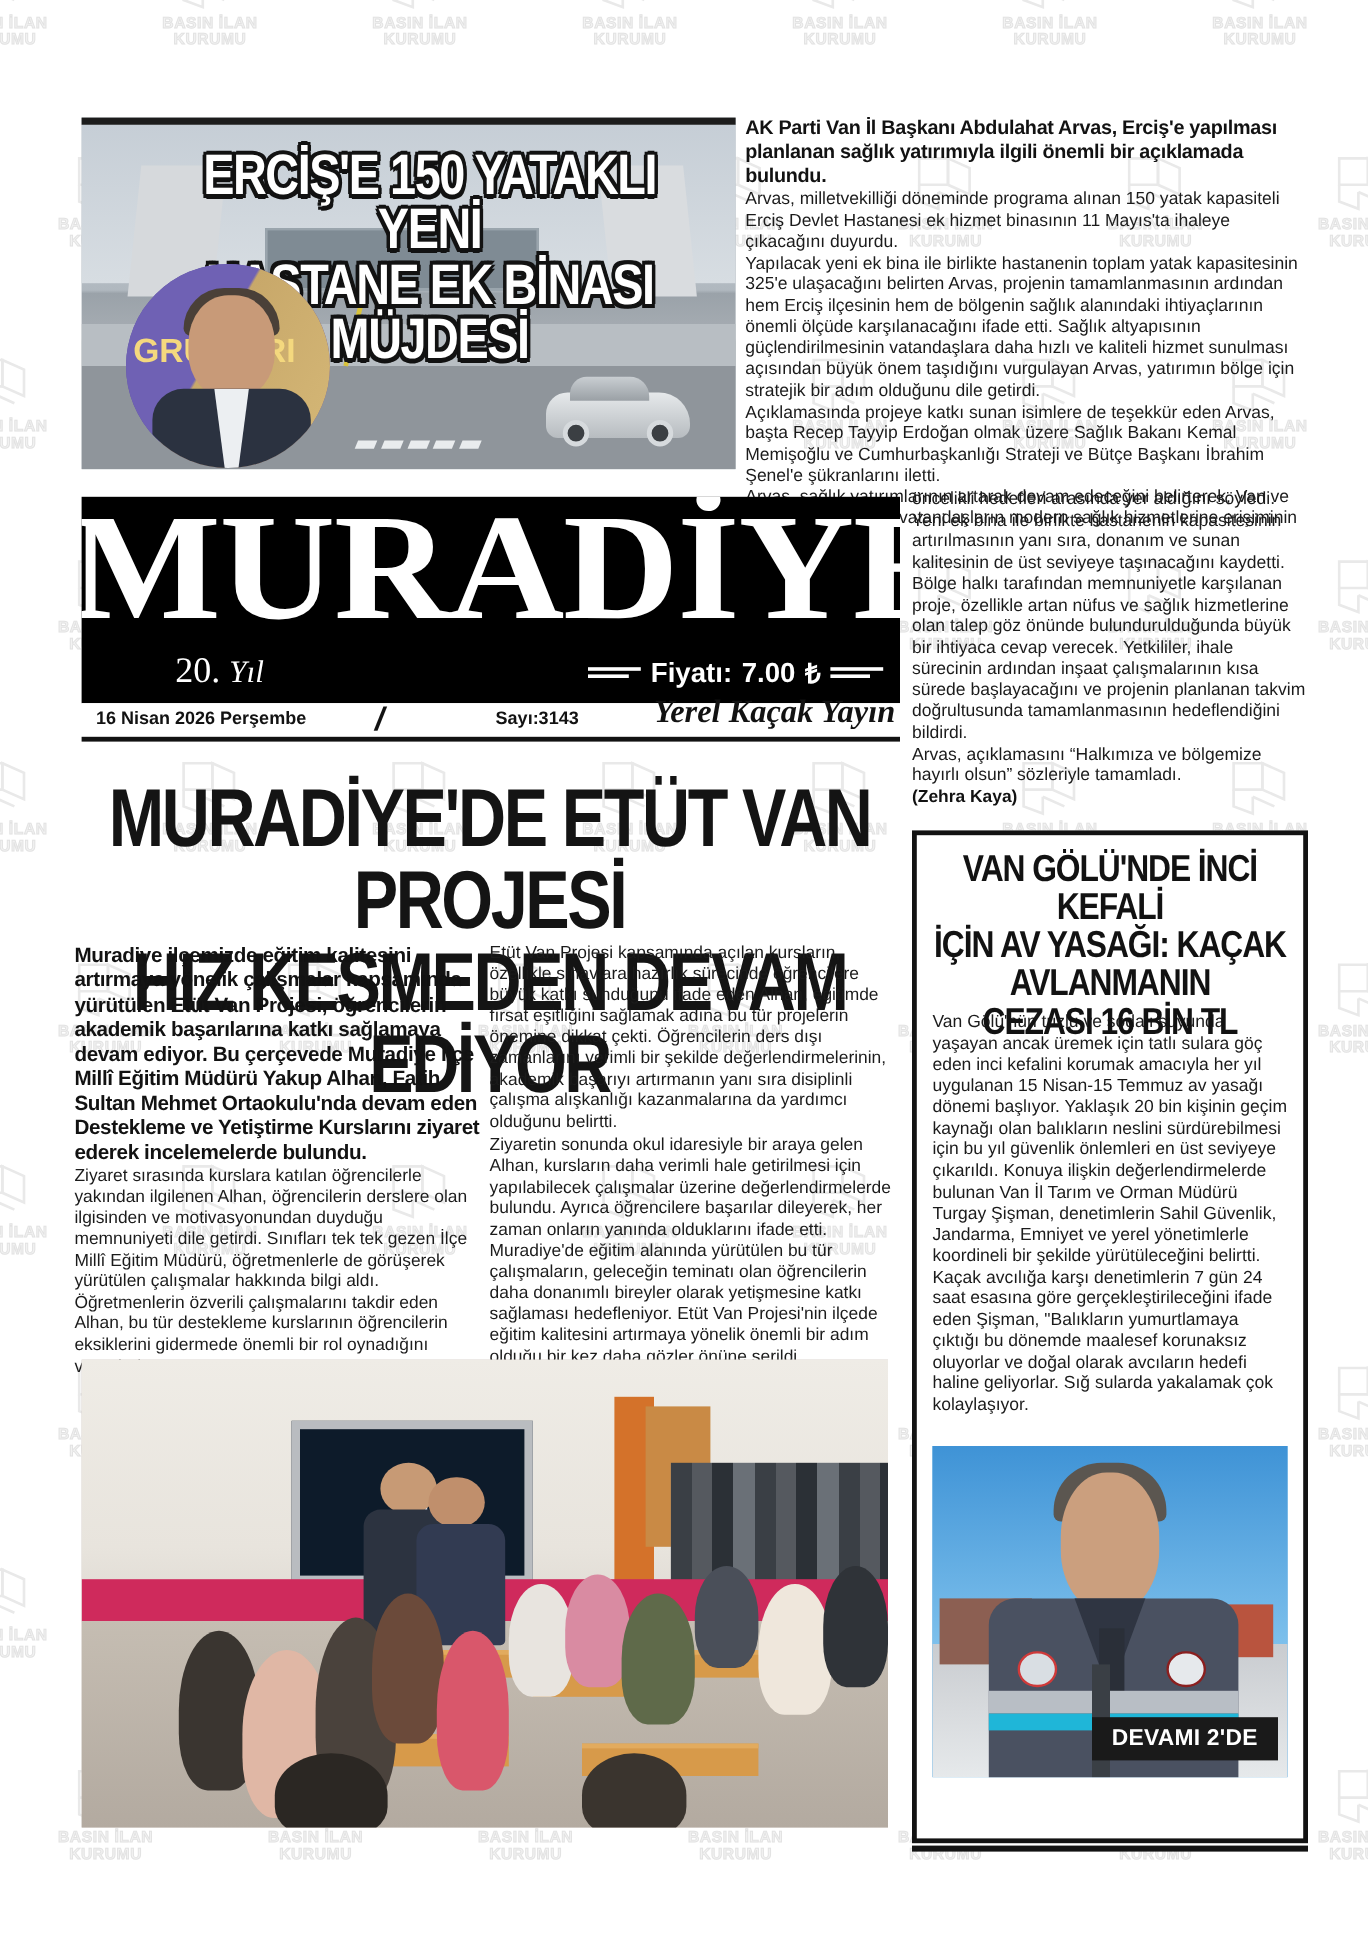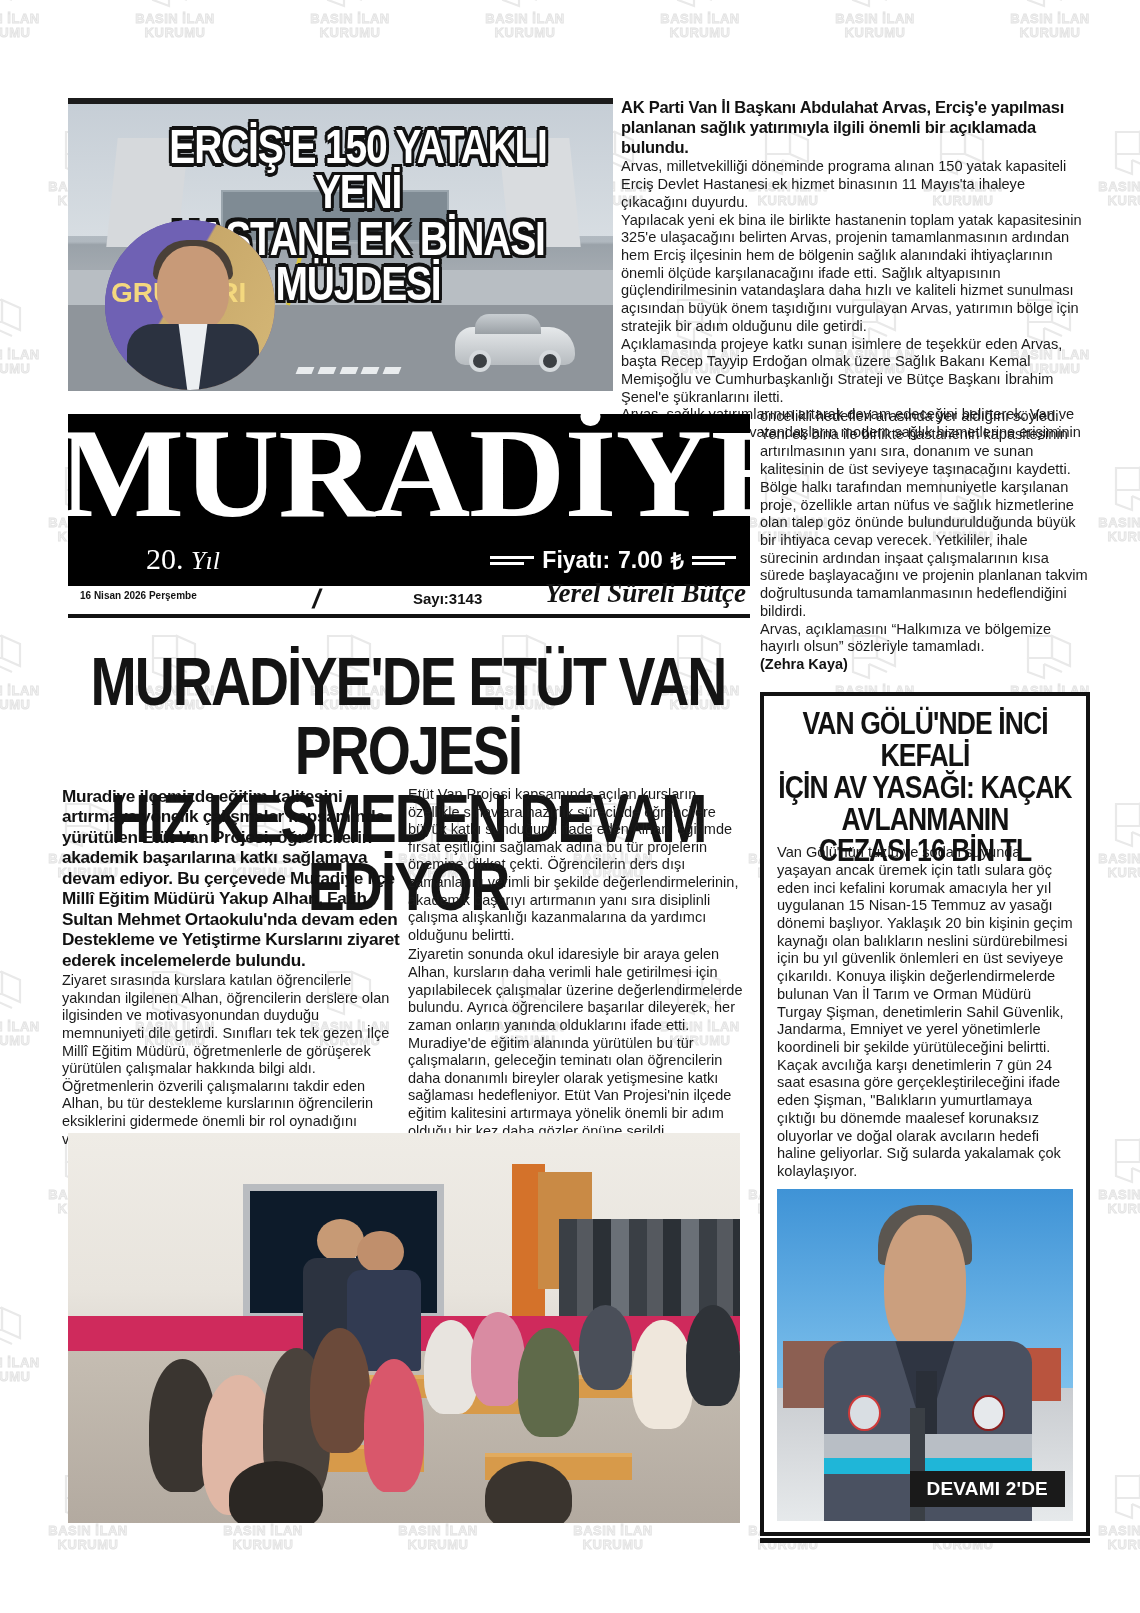--- a/index.html
+++ b/index.html
@@ -185,21 +185,21 @@
 
   #mast-bottom {
     position: absolute;
     left: 68px; top: 586px;
     width: 682px; height: 32px;
     background: #ffffff;
     border-bottom: 4px solid #121212;
   }
   #mast-date {
     position: absolute; left: 12px; top: 4px;
-    font-weight: bold; font-size: 10px; color: #121212;
+    font-weight: bold; font-size: 15px; color: #121212;
   }
   #mast-slash {
     position: absolute; left: 245px; top: -2px;
     font-weight: bold; font-size: 27px; color: #121212;
     transform: skewX(-12deg);
   }
   #mast-issue {
     position: absolute; left: 345px; top: 4px;
     font-weight: bold; font-size: 15px; color: #121212;
   }
@@ -302,22 +302,22 @@
     letter-spacing: -0.3px;
   }
   #right-body {
     font-size: 14.6px;
     line-height: 1.215;
     color: #1b1b1b;
     margin-top: 1px;
   }
   #right-photo {
     position: relative;
-    margin-top: 8px;
-    width: 100%; height: 332px;
+    margin-top: 24px;
+    width: 100%; height: 276px;
     overflow: hidden;
     background: #4fa3dd;
   }
   #rp-sky { position:absolute; left:0; top:0; width:100%; height:60%; background:linear-gradient(180deg,#3f93d6,#7dc0ec); }
   #rp-ground { position:absolute; left:0; bottom:0; width:100%; height:40%; background:linear-gradient(180deg,#c9ccd0,#e6e9eb); }
   #rp-bldg { position:absolute; left:2%; top:46%; width:26%; height:20%; background:#8c5f52; }
   #rp-bldg2 { position:absolute; right:4%; top:48%; width:22%; height:16%; background:#b9543e; }
   #rp-head { position:absolute; left:36%; top:8%; width:28%; height:42%; border-radius:46% 46% 44% 44%; background:#cb9f7e; }
   #rp-hair { position:absolute; left:34%; top:5%; width:32%; height:18%; border-radius:40px 40px 6px 6px; background:#5b5650; }
   #rp-body { position:absolute; left:16%; top:46%; width:70%; height:56%; background:#4a5161; border-radius:22px 22px 0 0; }
@@ -1263,21 +1263,21 @@
           <i></i>
           <i></i>
         </span>
     </div>
   </div>
 
   <div id="mast-bottom">
     <span id="mast-date">16 Nisan 2026 Perşembe</span>
     <span id="mast-slash">/</span>
     <span id="mast-issue">Sayı:3143</span>
-    <span id="mast-periodical">Yerel Süreli Bütçe</span>
+    <span id="mast-periodical">Yerel Kaçak Yayın</span>
   </div>
 
   <div id="main-headline">
     <div>MURADİYE'DE ETÜT VAN PROJESİ</div>
     <div>HIZ KESMEDEN DEVAM EDİYOR</div>
   </div>
 
   <div id="col-left">
     <div class="lead-bold">Muradiye ilçemizde eğitim kalitesini artırmaya yönelik çalışmalar kapsamında yürütülen Etüt Van Projesi, öğrencilerin akademik başarılarına katkı sağlamaya devam ediyor. Bu çerçevede Muradiye İlçe Millî Eğitim Müdürü Yakup Alhan, Fatih Sultan Mehmet Ortaokulu'nda devam eden Destekleme ve Yetiştirme Kurslarını ziyaret ederek incelemelerde bulundu.</div>
     <div class="col-body">Ziyaret sırasında kurslara katılan öğrencilerle yakından ilgilenen Alhan, öğrencilerin derslere olan ilgisinden ve motivasyonundan duyduğu memnuniyeti dile getirdi. Sınıfları tek tek gezen İlçe Millî Eğitim Müdürü, öğretmenlerle de görüşerek yürütülen çalışmalar hakkında bilgi aldı. Öğretmenlerin özverili çalışmalarını takdir eden Alhan, bu tür destekleme kurslarının öğrencilerin eksiklerini gidermede önemli bir rol oynadığını vurguladı.</div>

